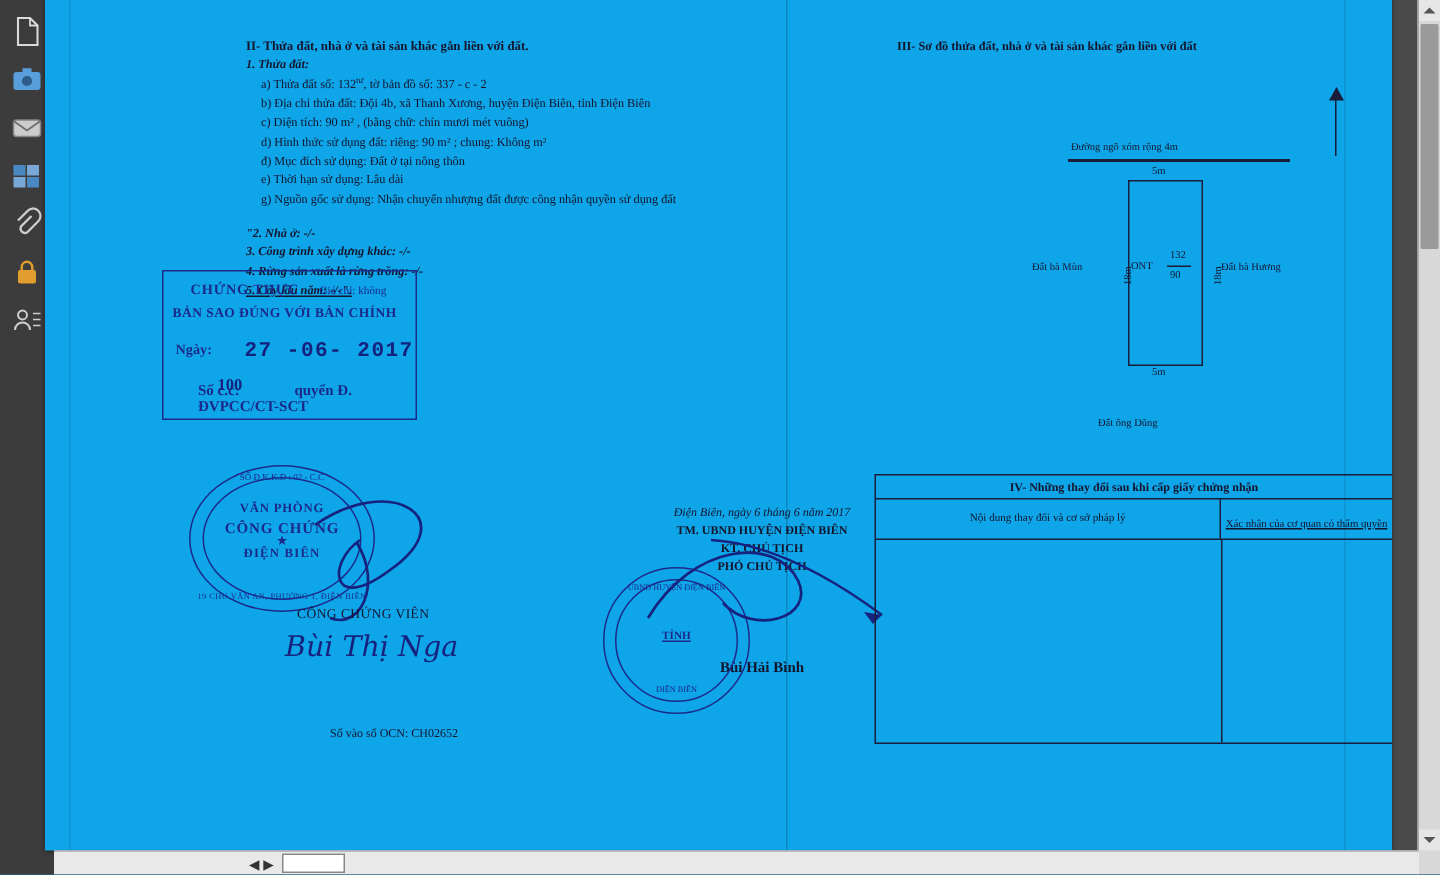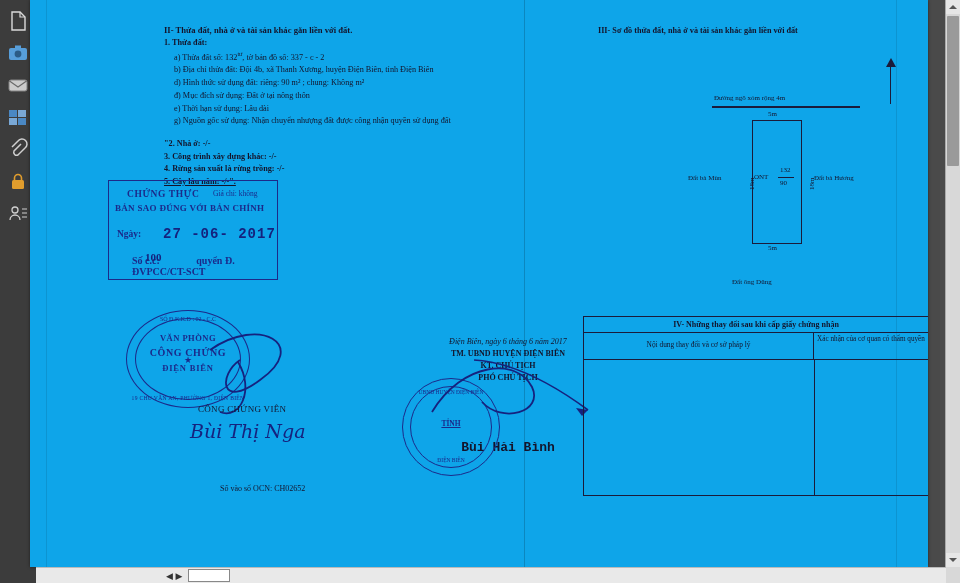--- a/index.html
+++ b/index.html
@@ -48,21 +48,21 @@
     position:absolute;left:30px;top:0;width:898px;height:567px;background:#0ea5e9;
     box-shadow:0 0 3px rgba(0,0,0,.5);
     overflow:hidden;
   }
   
   .fold{position:absolute;top:0;bottom:0;width:1px;background:rgba(0,0,0,.10);}
   .doc{position:absolute;left:0;top:0;right:0;bottom:0;color:#14142b;}
   
   .lcol{position:absolute;left:134px;top:24px;width:360px;font-size:8.2px;line-height:1.55;}
   .lcol .h{font-weight:bold;font-size:8.6px;}
-  .lcol .it{font-weight:bold;}
+  .lcol .it{font-style:italic;font-weight:bold;}
   .ind{padding-left:10px;}
   .ind2{padding-left:22px;}
   .u{text-decoration:underline;}
   
   .rcol{position:absolute;left:568px;top:26px;width:330px;font-size:8.2px;}
   .rcol .h{font-weight:bold;}
   
   #plot{position:absolute;left:636px;top:70px;width:260px;height:220px;}
   .pl-rect{position:absolute;border:1.4px solid #1b1b3a;}
   .pl-t{position:absolute;font-size:7px;color:#15152e;white-space:nowrap;}
@@ -100,29 +100,29 @@
   .round-stamp .rt{position:absolute;left:0;right:0;top:10px;font-size:5.5px;}
   .round-stamp .rc{position:absolute;left:0;right:0;top:40px;font-size:7.5px;font-weight:bold;text-decoration:underline;}
   .round-stamp .rb{position:absolute;left:0;right:0;bottom:12px;font-size:5.5px;}
   .notary-name{position:absolute;left:160px;top:420px;font-size:19px;font-style:italic;color:#16227e;font-family:"DejaVu Serif",serif;}
   .notary-title{position:absolute;left:168px;top:404px;font-size:9px;font-weight:normal;color:#15152e;letter-spacing:.3px;}
   .book-no{position:absolute;left:190px;top:484px;font-size:8px;color:#15152e;}
   
   .cb{position:absolute;left:378px;top:336px;width:200px;text-align:center;font-size:8px;line-height:1.5;color:#14142b;}
   .cb .itl{font-style:italic;}
   .cb b{font-weight:bold;}
-  .cb .nm{margin-top:54px;font-weight:bold;font-size:13px;font-family:Liberation Mono, monospace;}
+  .cb .nm{margin-top:54px;font-weight:bold;font-size:10px;}
   
   .ivbox{position:absolute;left:553px;top:316px;width:344px;height:178px;border:1.4px solid #1b1b3a;}
   .ivtitle{position:absolute;left:0;right:0;top:0;height:15px;border-bottom:1.2px solid #1b1b3a;
      text-align:center;font-size:8px;font-weight:bold;line-height:15px;}
   .ivh1{position:absolute;left:0;top:15px;width:230px;height:28px;border-right:1.2px solid #1b1b3a;border-bottom:1.2px solid #1b1b3a;
      text-align:center;font-size:7.4px;padding-top:8px;box-sizing:border-box;}
   .ivh2{position:absolute;left:230px;right:0;top:15px;height:28px;border-bottom:1.2px solid #1b1b3a;
-     text-align:center;font-size:7.2px;padding-top:3px;box-sizing:border-box;line-height:1.35;}
+     text-align:center;font-size:7.2px;padding-top:13px;box-sizing:border-box;line-height:1.35;text-decoration:underline;}
   .ivc1{position:absolute;left:0;top:43px;width:230px;bottom:0;border-right:1.2px solid #1b1b3a;}
 </style>
 </head>
 <body>
 
 <div id="viewer">
 
   <div id="leftrail">
     <span class="rail-ic">
       <svg viewBox="0 0 22 22">
@@ -186,20 +186,21 @@
 
     <div class="doc">
 
       <div class="lcol">
         <div class="h">II- Thửa đất, nhà ở và tài sản khác gắn liền với đất.</div>
         <div class="it">1. Thửa đất:</div>
         <div class="ind">
           <span>a) Thửa đất số:          132</span><sup style="font-size:6px">tư</sup><span>, tờ bản đồ số:           337 - c - 2</span>
         </div>
         <div class="ind">b) Địa chỉ thửa đất:  Đội 4b, xã Thanh Xương, huyện Điện Biên, tỉnh Điện Biên</div>
+        <div class="ind">c) Diện tích:        90           m² , (bằng chữ: chín mươi mét vuông)</div>
         <div class="ind">d) Hình thức sử dụng đất:  riêng:         90             m² ; chung:   Không   m²</div>
         <div class="ind">đ) Mục đích sử dụng:   Đất ở tại nông thôn</div>
         <div class="ind">e) Thời hạn sử dụng:   Lâu dài</div>
         <div class="ind">g) Nguồn gốc sử dụng: Nhận chuyển nhượng đất được công nhận quyền sử dụng đất</div>
         <div style="height:10px"></div>
         <div class="it">"2. Nhà ở: -/-</div>
         <div class="it">3. Công trình xây dựng khác:  -/-</div>
         <div class="it">4. Rừng sản xuất là rừng trồng: -/-</div>
         <div class="it u">5. Cây lâu năm:     -/-".</div>
       </div>

